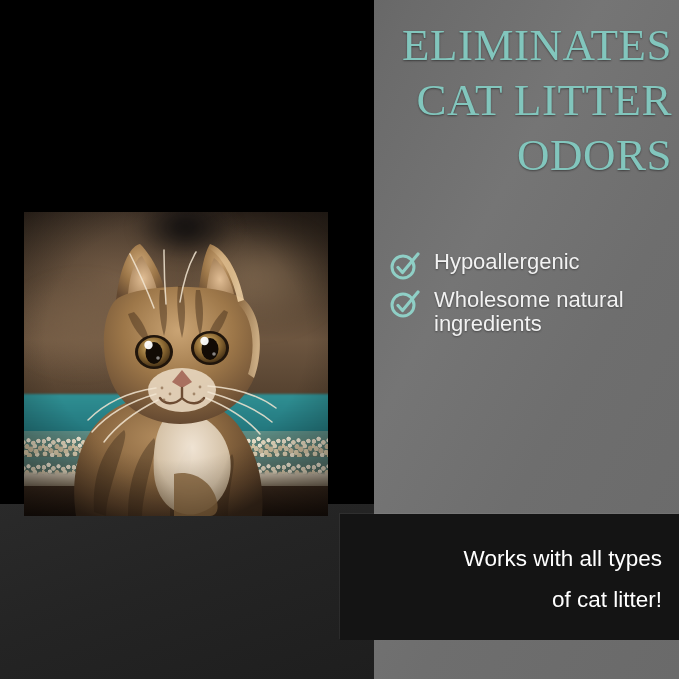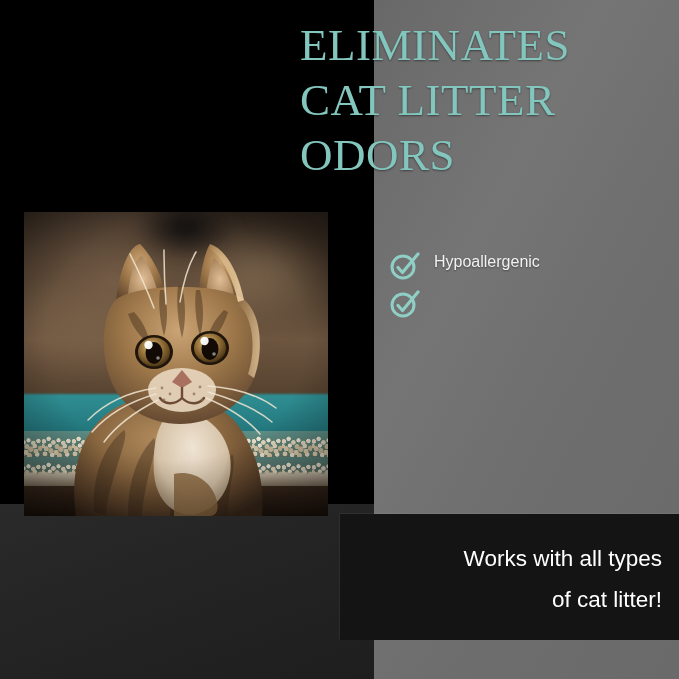--- a/index.html
+++ b/index.html
@@ -41,20 +41,21 @@
     width: 374px; height: 504px;
     background: #000000;
   }
 
   
   .headline {
     position: absolute;
     left: 300px;
     top: 18px;
     width: 372px;
+    text-align: right;
     font-family: "Liberation Serif", "DejaVu Serif", serif;
     font-size: 45px;
     line-height: 55px;
     letter-spacing: 0.5px;
     color: #82c6bd;
     text-shadow: 0 1px 2px rgba(0,0,0,0.45);
     white-space: pre-line;
   }
 
   
@@ -71,21 +72,21 @@
   }
   .check-icon {
     flex: 0 0 auto;
     width: 30px;
     height: 30px;
     margin-right: 14px;
     margin-top: 1px;
   }
   .check-icon svg { display: block; }
   .benefit-label {
-    font-size: 16px;
+    font-size: 22px;
     line-height: 24px;
     color: #f2f2f2;
     max-width: 228px;
     text-shadow: 0 1px 2px rgba(0,0,0,0.4);
   }
 
   
   .photo-frame {
     position: absolute;
     left: 24px;
@@ -357,20 +358,21 @@
     </div>
 
 
     <div class="benefit-row">
       <span class="check-icon">
         <svg width="30" height="30" viewBox="0 0 30 30">
           <circle cx="13" cy="16" r="11" fill="none" stroke="#8fcfc6" stroke-width="3"></circle>
           <path d="M8 16.5 L12.5 21.5 L28 3" fill="none" stroke="#8fcfc6" stroke-width="3.2" stroke-linecap="round" stroke-linejoin="round"></path>
         </svg>
       </span>
+      <span class="benefit-label">Wholesome natural ingredients</span>
     </div>
 
 
   </div>
 
   <div class="tagline-card">
     <div class="tagline-text">Works with all types
 of cat litter!</div>
   </div>
 

